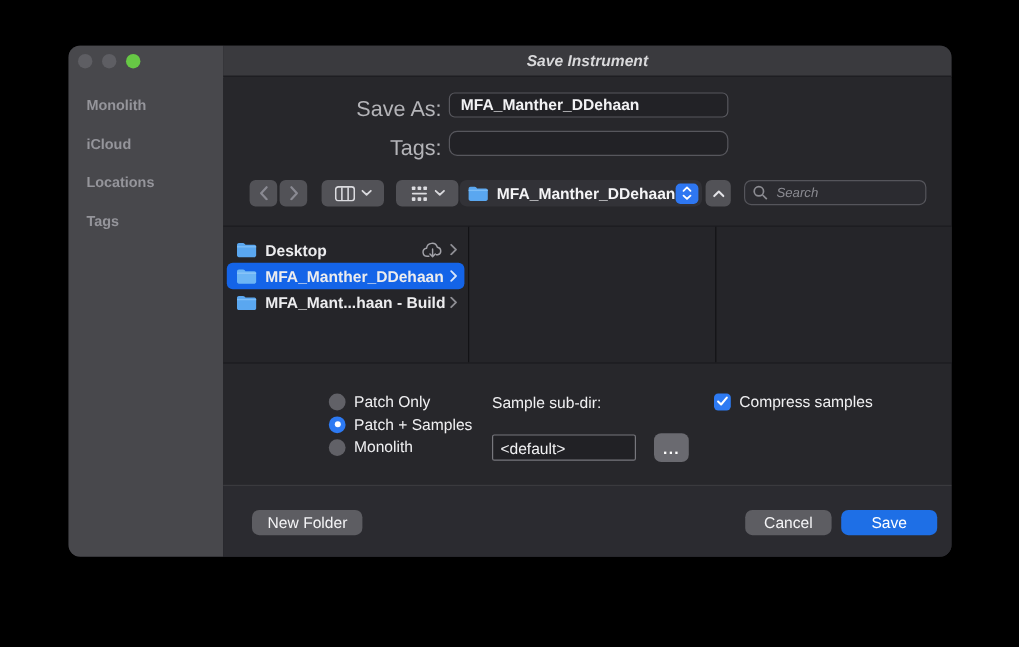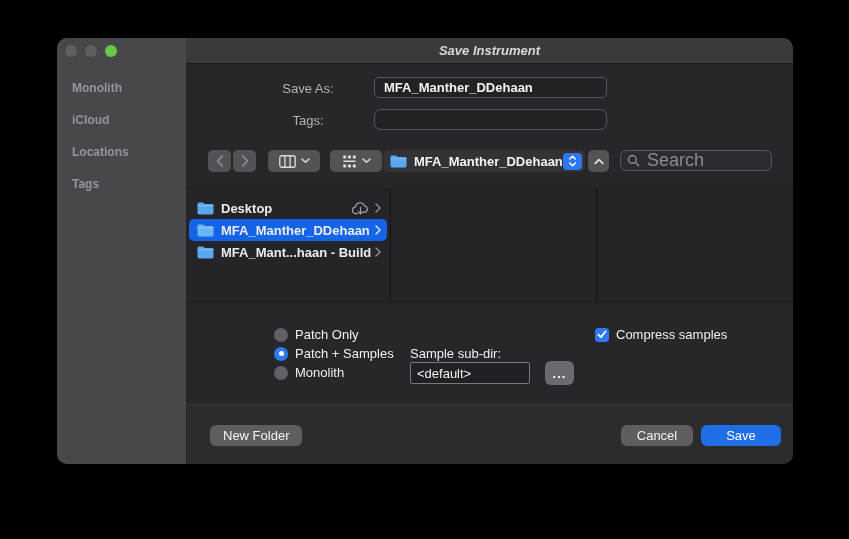--- a/index.html
+++ b/index.html
@@ -12,38 +12,38 @@
   .traffic{position:absolute;left:8px;top:7px;display:flex;gap:8px;}
   .tl{width:12px;height:12px;border-radius:50%;background:#5e5e63;}
   .tl.green{background:#67c845;}
   .side-item{position:absolute;left:15px;font-size:12px;font-weight:600;color:#95959b;cursor:default;}
   
   .titlebar{position:absolute;left:129px;top:0;width:607px;height:26px;background:#3a3a3e;
             border-bottom:1px solid #1a1a1d;display:flex;align-items:center;justify-content:center;box-sizing:border-box;}
   .title{font-size:13px;font-weight:700;color:#d8d8da;font-style:italic;}
   
   .main{position:absolute;left:129px;top:27px;width:607px;height:399px;background:#27272b;}
-  .form-label{position:absolute;width:120px;text-align:center;font-size:13px;color:#b4b4b8;}
+  .form-label{position:absolute;width:120px;text-align:right;font-size:18px;color:#b4b4b8;}
   .field{position:absolute;box-sizing:border-box;background:#222226;border:1px solid #57575d;
          border-radius:5px;color:#f2f2f4;font-size:13px;font-weight:600;padding:0 9px;outline:none;
          font-family:"Liberation Sans",sans-serif;}
   .field.tags{border-radius:7px;font-weight:400;}
   
   .tb-btn{position:absolute;top:85px;height:22px;background:#525257;border-radius:5px;
           display:flex;align-items:center;justify-content:center;gap:5px;cursor:pointer;}
   .location{position:absolute;top:85px;left:197px;width:202px;height:22px;background:#323237;
             border-radius:6px;display:flex;align-items:center;padding:0 3px 0 7px;box-sizing:border-box;cursor:pointer;}
   .location .loc-label{flex:1;margin-left:7px;font-size:13px;font-weight:600;color:#f4f4f6;
             white-space:nowrap;overflow:hidden;}
   .stepper{width:19px;height:17px;border-radius:4px;background:#2e77f2;display:flex;
            align-items:center;justify-content:center;}
   .search{position:absolute;top:85px;left:434px;width:152px;height:21px;box-sizing:border-box;
           border:1px solid #55555b;border-radius:6px;background:#2b2b30;display:flex;align-items:center;padding:0 6px;gap:5px;}
   .search input{flex:1;min-width:0;background:transparent;border:none;outline:none;color:#d946ef;
-          font-size:18px;font-family:"Liberation Sans",sans-serif;}
+          font-size:11px;font-family:"Liberation Sans",sans-serif;font-style:italic;}
   .search input::placeholder{color:#8b8b92;}
   
   .sep{position:absolute;left:0;width:607px;height:1px;background:#1b1b1e;}
   .browser{position:absolute;left:0;top:124px;width:722px;height:113px;background:#252529;}
   .vdiv{position:absolute;top:0;width:1px;height:113px;background:#121215;}
   .brow{position:absolute;left:3px;width:198px;height:22px;border-radius:5px;display:flex;
         align-items:center;padding:0 6px 0 8px;box-sizing:border-box;cursor:default;}
   .brow .lbl{margin-left:7px;font-size:13px;font-weight:600;color:#ececee;white-space:nowrap;}
   .brow.selected{background:#1464e8;}
   .brow .right{margin-left:auto;display:flex;align-items:center;gap:5px;}
@@ -255,21 +255,21 @@
       <div class="opt-row" style="left:88px;top:281px">
         <span class="radio selected"></span>
         <span class="olbl">Patch + Samples</span>
       </div>
       <div class="opt-row" style="left:88px;top:300px">
         <span class="radio"></span>
         <span class="olbl">Monolith</span>
       </div>
 
 
-      <div class="subdir-label" style="left:224px;top:281px">Sample sub-dir:</div>
+      <div class="subdir-label" style="left:224px;top:263px">Sample sub-dir:</div>
       <input class="subdir-input" style="left: 224px; top: 297px; width: 120px; height: 22px;" value="&lt;default&gt;">
       <div class="dots-btn" style="left:359px;top:296px">...</div>
 
       <div class="opt-row" style="left:409px;top:262px">
         <span class="checkbox checked">
           <svg width="10" height="9" viewBox="0 0 10 9">
               <path d="M1.4 4.6 L3.9 7.1 L8.7 1.3" fill="none" stroke="#fff" stroke-width="1.7" stroke-linecap="round" stroke-linejoin="round"></path>
             </svg>
         </span>
         <span class="olbl" style="font-weight:400">Compress samples</span>

